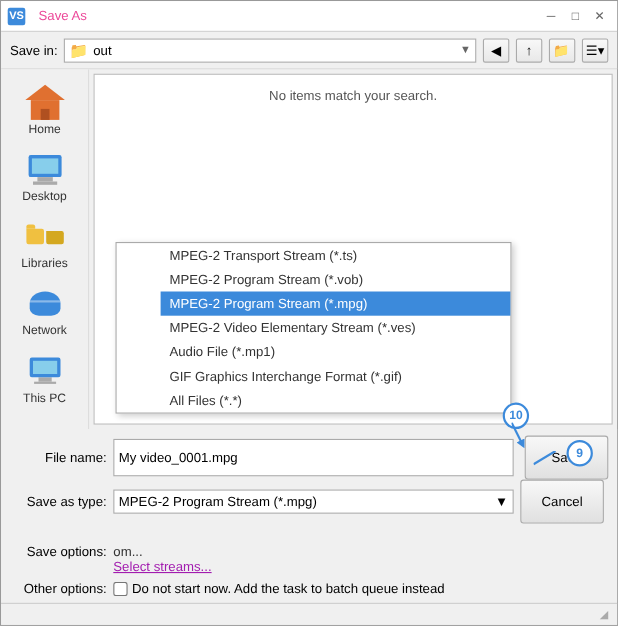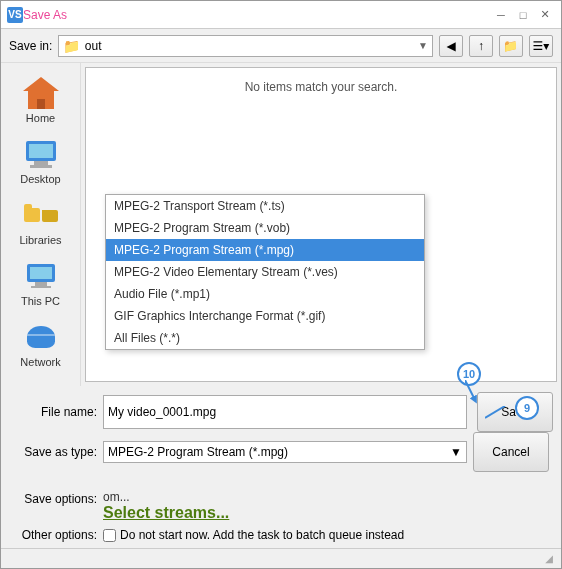--- a/index.html
+++ b/index.html
@@ -27,22 +27,22 @@
       background: #ffffff;
       border-bottom: 1px solid #ccc;
       display: flex;
       align-items: center;
       justify-content: space-between;
       padding: 4px 6px;
       height: 28px;
     }
     .title-bar-left {
       display: flex;
-      align-items: center;
-      gap: 0;
+      align-items: flex-start;
+      gap: 12px;
     }
     .title-bar-icon {
       width: 16px;
       height: 16px;
       background: #3c8adb;
       border-radius: 2px;
       display: flex;
       align-items: center;
       justify-content: center;
       font-size: 10px;
@@ -419,26 +419,27 @@
       cursor: pointer;
       font-size: 12px;
       border-radius: 3px;
       text-align: center;
     }
 
     
     .dropdown-overlay {
       position: absolute;
       left: 96px;
-      bottom: 122px;
-      width: 320px;
+      bottom: 100px;
+      width: 360px;
       background: white;
       border: 1px solid #aaa;
       box-shadow: 2px 2px 6px rgba(0,0,0,0.2);
       z-index: 100;
+      padding-left: 40px;
     }
     .dropdown-item {
       padding: 4px 8px;
       font-size: 12px;
       cursor: pointer;
       color: #333;
     }
     .dropdown-item.selected {
       background: #3c8adb;
       color: white;
@@ -539,37 +540,37 @@
         <div class="sidebar-icon">
           <div class="icon-libraries">
             <div class="folder"></div>
             <div class="folder2"></div>
           </div>
         </div>
         <span class="sidebar-label">Libraries</span>
       </div>
       <div class="sidebar-item">
         <div class="sidebar-icon">
+          <div class="icon-network">
+            <div class="globe"></div>
+          </div>
+        </div>
+        <span class="sidebar-label">Network</span>
+      </div>
+      <div class="sidebar-item">
+        <div class="sidebar-icon">
           <div class="icon-thispc">
             <div class="monitor">
                 <div class="screen"></div>
               </div>
             <div class="stand2"></div>
             <div class="base2"></div>
           </div>
         </div>
         <span class="sidebar-label">This PC</span>
-      </div>
-      <div class="sidebar-item">
-        <div class="sidebar-icon">
-          <div class="icon-network">
-            <div class="globe"></div>
-          </div>
-        </div>
-        <span class="sidebar-label">Network</span>
       </div>
     </div>
 
     <div class="file-area">
       <div class="no-items-msg">No items match your search.</div>
     </div>
   </div>
 
   <div class="bottom-panel">
     <div style="position:relative;">
@@ -625,21 +626,21 @@
           <line x1="20" y1="0" x2="0" y2="12" stroke="#3c8adb" stroke-width="2"></line>
         </svg>
       </div>
     </div>
 
     <div class="save-options-row">
       <span class="save-options-label">Save options:</span>
       <div class="save-options-content">
         <br>
         <span>om...</span><br>
-        <a href="#" style="color:#4d7c0f; font-size:16px;font-weight:bold;">Select streams...</a>
+        <a href="#" style="color:#a21caf; font-size:12px;">Select streams...</a>
       </div>
     </div>
 
     <div class="other-options-row">
       <span class="other-options-label">Other options:</span>
       <div class="checkbox-row">
         <input type="checkbox" class="checkbox-input" style="">
         <span class="checkbox-label">Do not start now. Add the task to batch queue instead</span>
       </div>
     </div>

